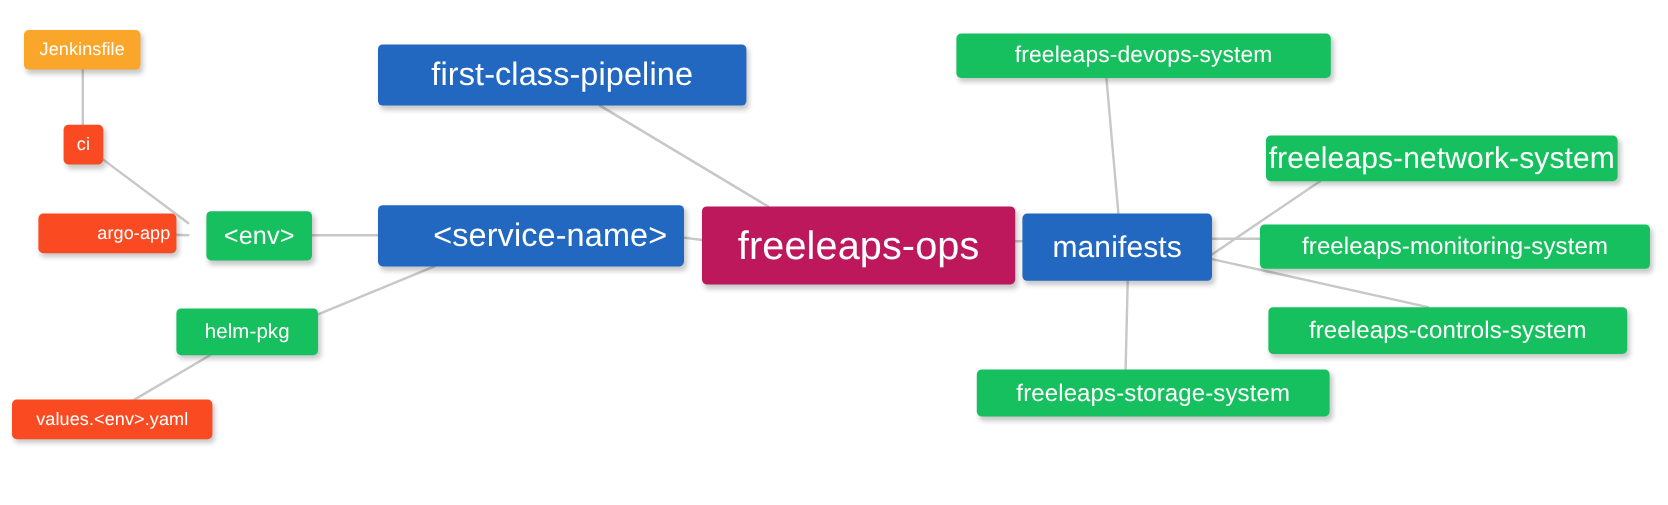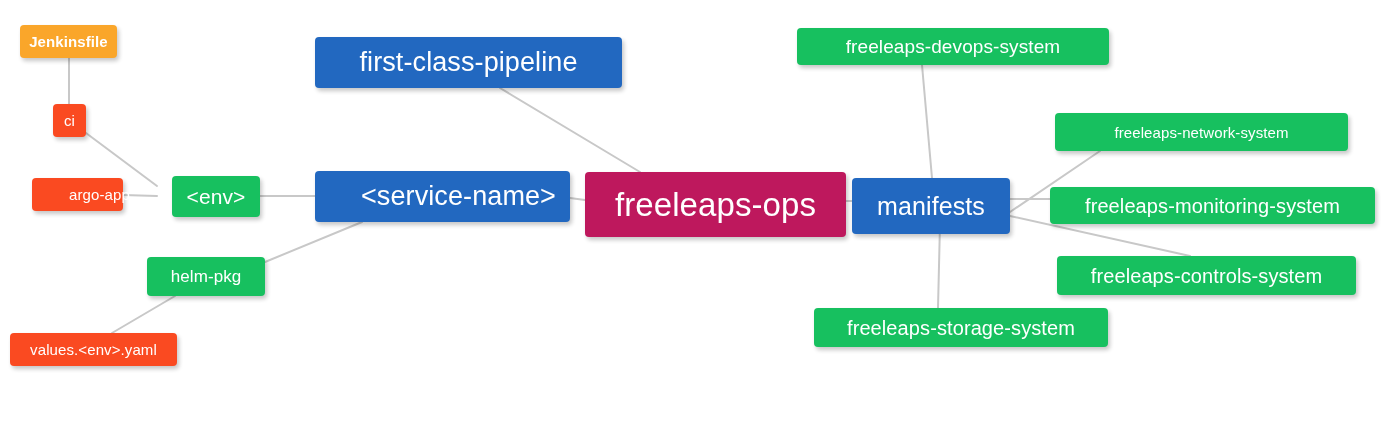--- a/index.html
+++ b/index.html
@@ -37,21 +37,21 @@
     white-space: nowrap;
     line-height: 1;
     box-shadow: 2px 3px 4px rgba(0,0,0,0.22);
     z-index: 2;
     letter-spacing: 0.1px;
     user-select: none;
   }
   .n-root   { background: #be185d; }
   .n-blue   { background: #2268c0; }
   .n-green  { background: #17c05f; }
-  .n-orange { background: #faa62a; font-weight: bold; }
+  .n-orange { background: #faa62a; }
   .n-red    { background: #fa4a21; }
 </style>
 </head>
 <body>
 
 <div id="canvas">
   <svg id="edges" viewBox="0 0 1390 421" preserveAspectRatio="none" aria-hidden="true">
       <line x1="69" y1="58" x2="69" y2="104" stroke="#c8c8c8" stroke-width="2" stroke-linecap="round"></line>
       <line x1="86" y1="133" x2="157" y2="186" stroke="#c8c8c8" stroke-width="2" stroke-linecap="round"></line>
       <line x1="123" y1="195" x2="157" y2="196" stroke="#c8c8c8" stroke-width="2" stroke-linecap="round"></line>
@@ -63,27 +63,27 @@
       <line x1="846" y1="201" x2="852" y2="201" stroke="#c8c8c8" stroke-width="2" stroke-linecap="round"></line>
       <line x1="932" y1="178" x2="922" y2="65" stroke="#c8c8c8" stroke-width="2" stroke-linecap="round"></line>
       <line x1="1010" y1="212" x2="1100" y2="151" stroke="#c8c8c8" stroke-width="2" stroke-linecap="round"></line>
       <line x1="1010" y1="199" x2="1050" y2="199" stroke="#c8c8c8" stroke-width="2" stroke-linecap="round"></line>
       <line x1="1010" y1="216" x2="1190" y2="256" stroke="#c8c8c8" stroke-width="2" stroke-linecap="round"></line>
       <line x1="940" y1="224" x2="938" y2="308" stroke="#c8c8c8" stroke-width="2" stroke-linecap="round"></line>
     </svg>
   <div id="node-layer">
       <div class="node n-orange" style="left: 20px; top: 25px; width: 97px; height: 33px; font-size: 15px;">Jenkinsfile</div>
       <div class="node n-red" style="left: 53px; top: 104px; width: 33px; height: 33px; font-size: 15px;">ci</div>
-      <div class="node n-red" style="left: 32px; top: 178px; width: 91px; height: 33px; font-size: 15px; padding-left: 44px;">argo-app</div>
+      <div class="node n-red" style="left: 32px; top: 178px; width: 115px; height: 33px; font-size: 15px; padding-left: 44px;">argo-app</div>
       <div class="node n-green" style="left: 172px; top: 176px; width: 88px; height: 41px; font-size: 21px;">&lt;env&gt;</div>
       <div class="node n-green" style="left: 147px; top: 257px; width: 118px; height: 39px; font-size: 17px;">helm-pkg</div>
       <div class="node n-red" style="left: 10px; top: 333px; width: 167px; height: 33px; font-size: 15px;">values.&lt;env&gt;.yaml</div>
       <div class="node n-blue" style="left: 315px; top: 37px; width: 307px; height: 51px; font-size: 27px;">first-class-pipeline</div>
       <div class="node n-blue" style="left: 315px; top: 171px; width: 255px; height: 51px; font-size: 27px; padding-left: 32px;">&lt;service-name&gt;</div>
       <div class="node n-root" style="left: 585px; top: 172px; width: 261px; height: 65px; font-size: 33px;">freeleaps-ops</div>
       <div class="node n-blue" style="left: 852px; top: 178px; width: 158px; height: 56px; font-size: 25px;">manifests</div>
       <div class="node n-green" style="left: 797px; top: 28px; width: 312px; height: 37px; font-size: 19px;">freeleaps-devops-system</div>
-      <div class="node n-green" style="left: 1055px; top: 113px; width: 293px; height: 38px; font-size: 15px;">freeleaps-network-system</div>
+      <div class="node n-green" style="left: 1055px; top: 113px; width: 293px; height: 38px; font-size: 25px;">freeleaps-network-system</div>
       <div class="node n-green" style="left: 1050px; top: 187px; width: 325px; height: 37px; font-size: 20px;">freeleaps-monitoring-system</div>
       <div class="node n-green" style="left: 1057px; top: 256px; width: 299px; height: 39px; font-size: 20px;">freeleaps-controls-system</div>
       <div class="node n-green" style="left: 814px; top: 308px; width: 294px; height: 39px; font-size: 20px;">freeleaps-storage-system</div>
     </div>
 </div>
 
 </body></html>

